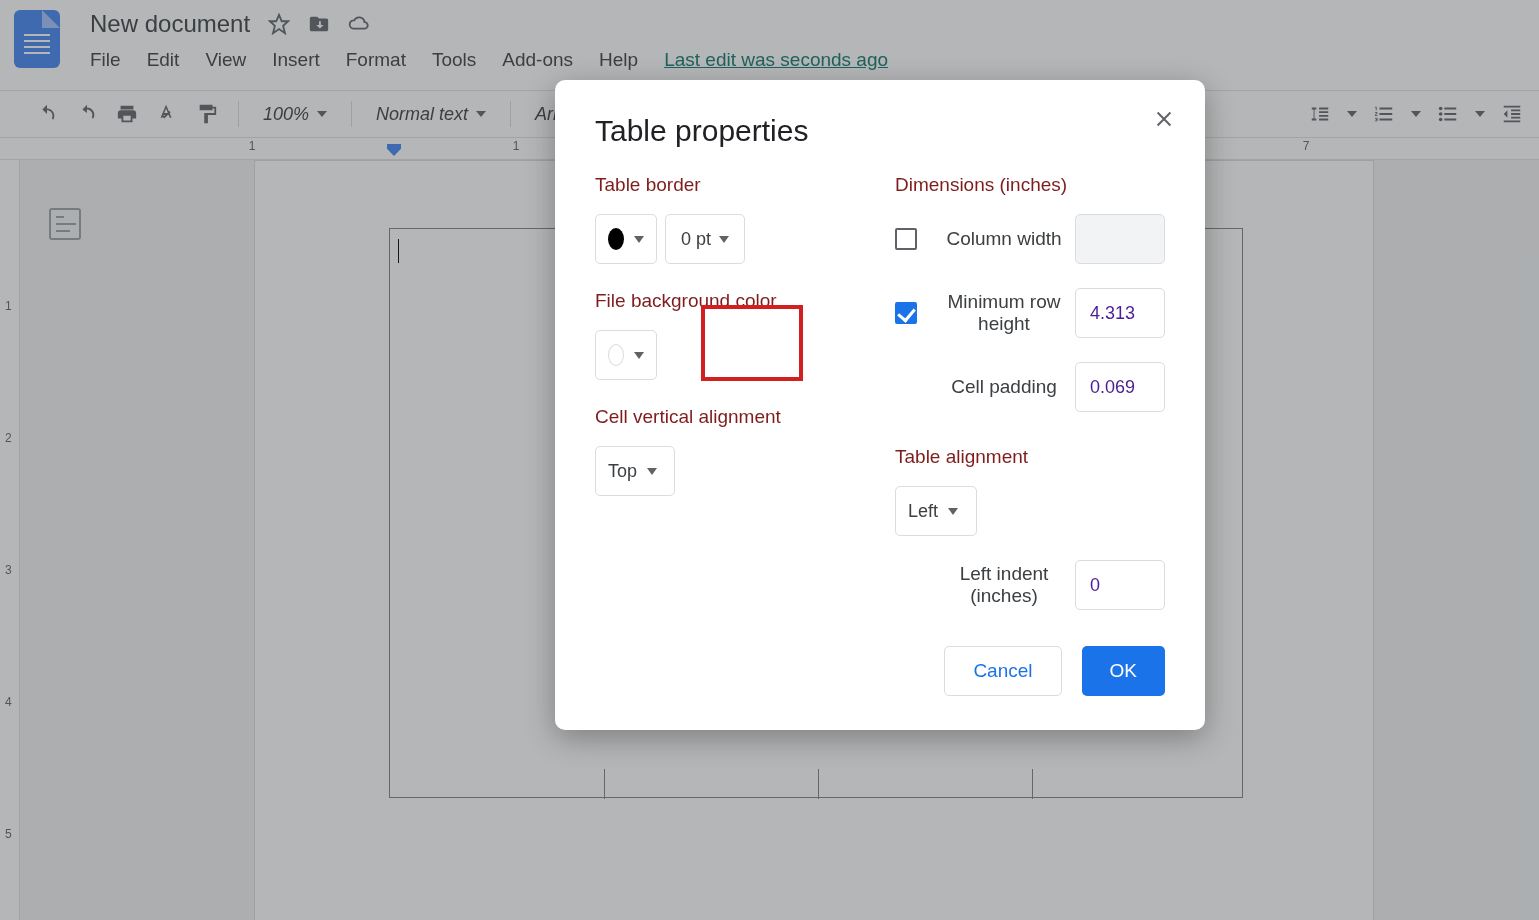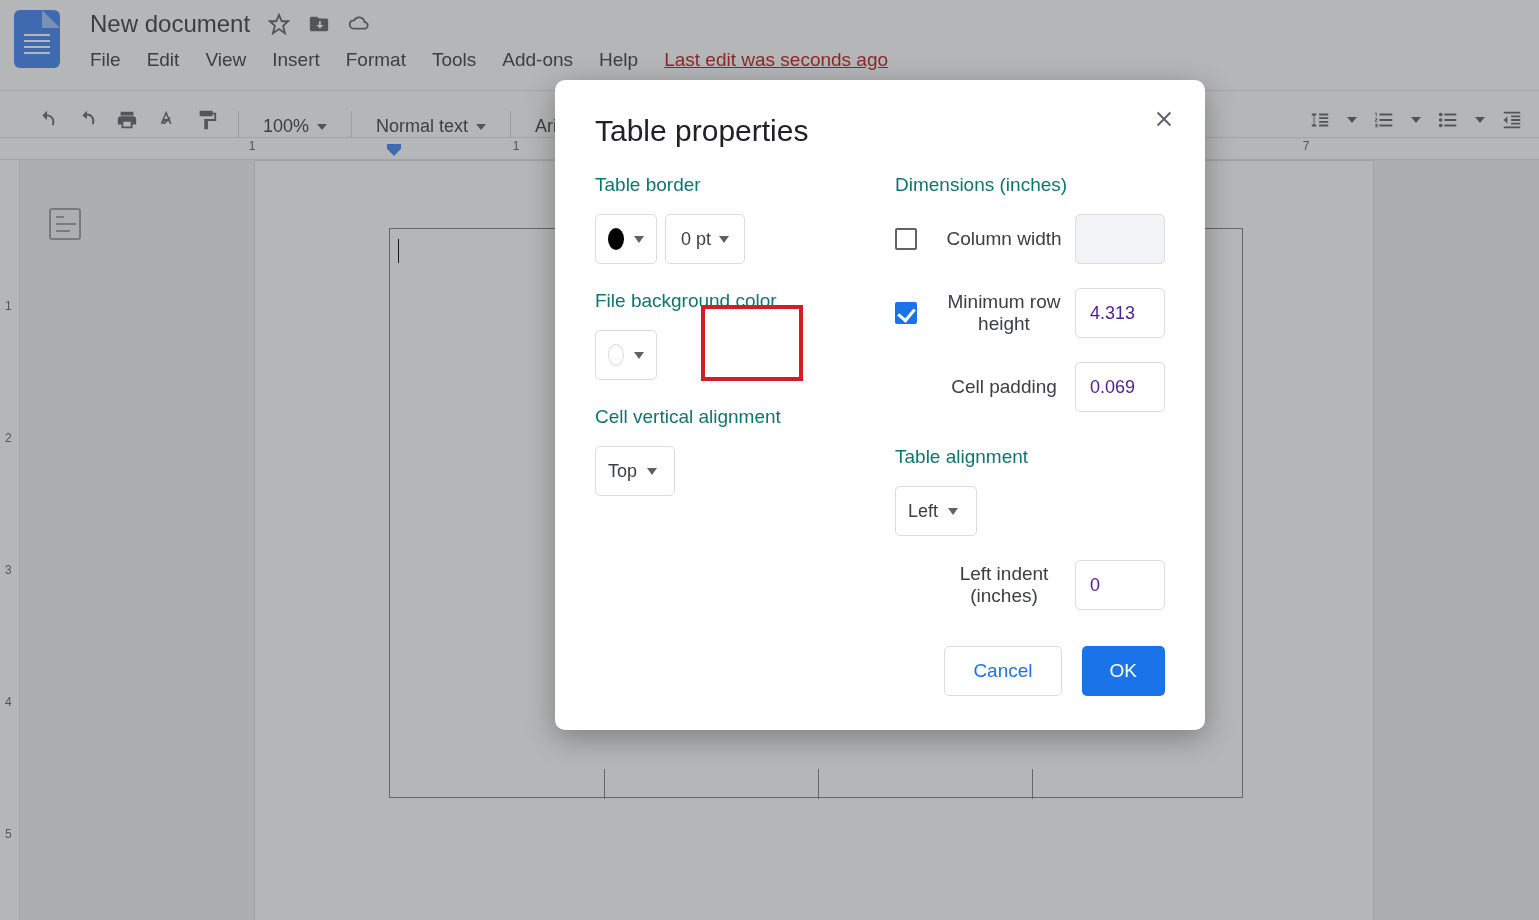--- a/index.html
+++ b/index.html
@@ -13,24 +13,24 @@
   .docs-icon::after { content:""; position:absolute; bottom:14px; left:10px; right:10px; height:2px; background:#fff; box-shadow:0 -6px 0 #fff, 0 -12px 0 #fff, 0 -18px 0 #fff; }
   .title-stack { display:flex; flex-direction:column; }
   .title-row { display:flex; align-items:center; gap:18px; }
   .doc-title { font-size:24px; color:#3c4043; line-height:1.2; }
   .title-icon { width:22px; height:22px; color:#5f6368; display:flex; align-items:center; justify-content:center; }
   .title-icon svg { width:22px; height:22px; stroke:#5f6368; fill:none; stroke-width:2; }
   .title-icon.move svg { fill:#5f6368; stroke:none; }
   .title-icon.cloud svg { stroke:#5f6368; fill:none; stroke-width:2; }
   .menubar { display:flex; gap:26px; margin-top:10px; font-size:19px; color:#3c4043; }
   .menubar-item { cursor:pointer; }
-  .last-edit { text-decoration:underline; color:#b91c1c; }
-
-  
-  .toolbar { height:48px; border-top:1px solid #e0e0e0; border-bottom:1px solid #e0e0e0; display:flex; align-items:flex-end; padding:0 10px 0 30px; gap:6px; }
+  .last-edit { text-decoration:underline; color:#0f766e; }
+
+  
+  .toolbar { height:48px; border-top:1px solid #e0e0e0; border-bottom:1px solid #e0e0e0; display:flex; align-items:center; padding:0 10px 0 30px; gap:6px;font-style:italic; }
   .tool-btn { width:34px; height:34px; display:flex; align-items:center; justify-content:center; border-radius:4px; }
   .tool-btn svg { width:22px; height:22px; }
   .tool-sep { width:1px; height:26px; background:#dadce0; margin:0 8px; }
   .tool-dd { display:flex; align-items:center; gap:8px; font-size:18px; color:#3c4043; padding:0 10px; }
   .tool-dd .caret { width:0; height:0; border-left:5px solid transparent; border-right:5px solid transparent; border-top:6px solid #5f6368; }
   .after-arial { flex:1; } 
   .tool-right { display:flex; align-items:center; gap:10px; margin-left:auto; }
 
   
   .h-ruler { height:22px; position:relative; background:#fff; border-bottom:1px solid #e0e0e0; }
@@ -56,21 +56,21 @@
 
   
   .dim { position:absolute; inset:0; background:rgba(60,64,67,0.38); }
 
   
   .dialog { position:absolute; left:555px; top:80px; width:650px; background:#fff; border-radius:10px; box-shadow:0 8px 30px rgba(0,0,0,0.3); padding:34px 40px 34px 40px; }
   .dlg-title { font-family:"Google Sans","Product Sans",Arial,sans-serif; font-size:30px; color:#202124; font-weight:400; margin-bottom:26px; }
   .dlg-close { position:absolute; right:30px; top:28px; font-size:24px; color:#5f6368; cursor:pointer; }
   .dlg-body { display:flex; gap:30px; }
   .col { flex:1; display:flex; flex-direction:column; }
-  .sect-label { font-size:19px; color:#0f766e; margin-bottom:18px; }
+  .sect-label { font-size:19px; color:#7f1d1d; margin-bottom:18px; }
   .sect-label.top { margin-top:0; }
   .row { display:flex; align-items:center; gap:8px; }
   .dd-box { border:1px solid #dadce0; border-radius:5px; height:50px; display:flex; align-items:center; padding:0 12px; gap:10px; font-size:18px; color:#3c4043; background:#fff; }
   .dd-box .caret { width:0; height:0; border-left:5px solid transparent; border-right:5px solid transparent; border-top:7px solid #5f6368; }
   .color-swatch { width:22px; height:22px; border-radius:50%; }
   .color-swatch.black { background:#000; }
   .color-swatch.white { background:#fff; border:1px solid #dadce0; }
   .border-size-dd { width:80px; justify-content:center; gap:8px; }
   .highlight-box { position:absolute; border:4px solid #d21f1f; left:106px; top:131px; width:102px; height:76px; pointer-events:none; }
   .spacer-v { height:26px; }

